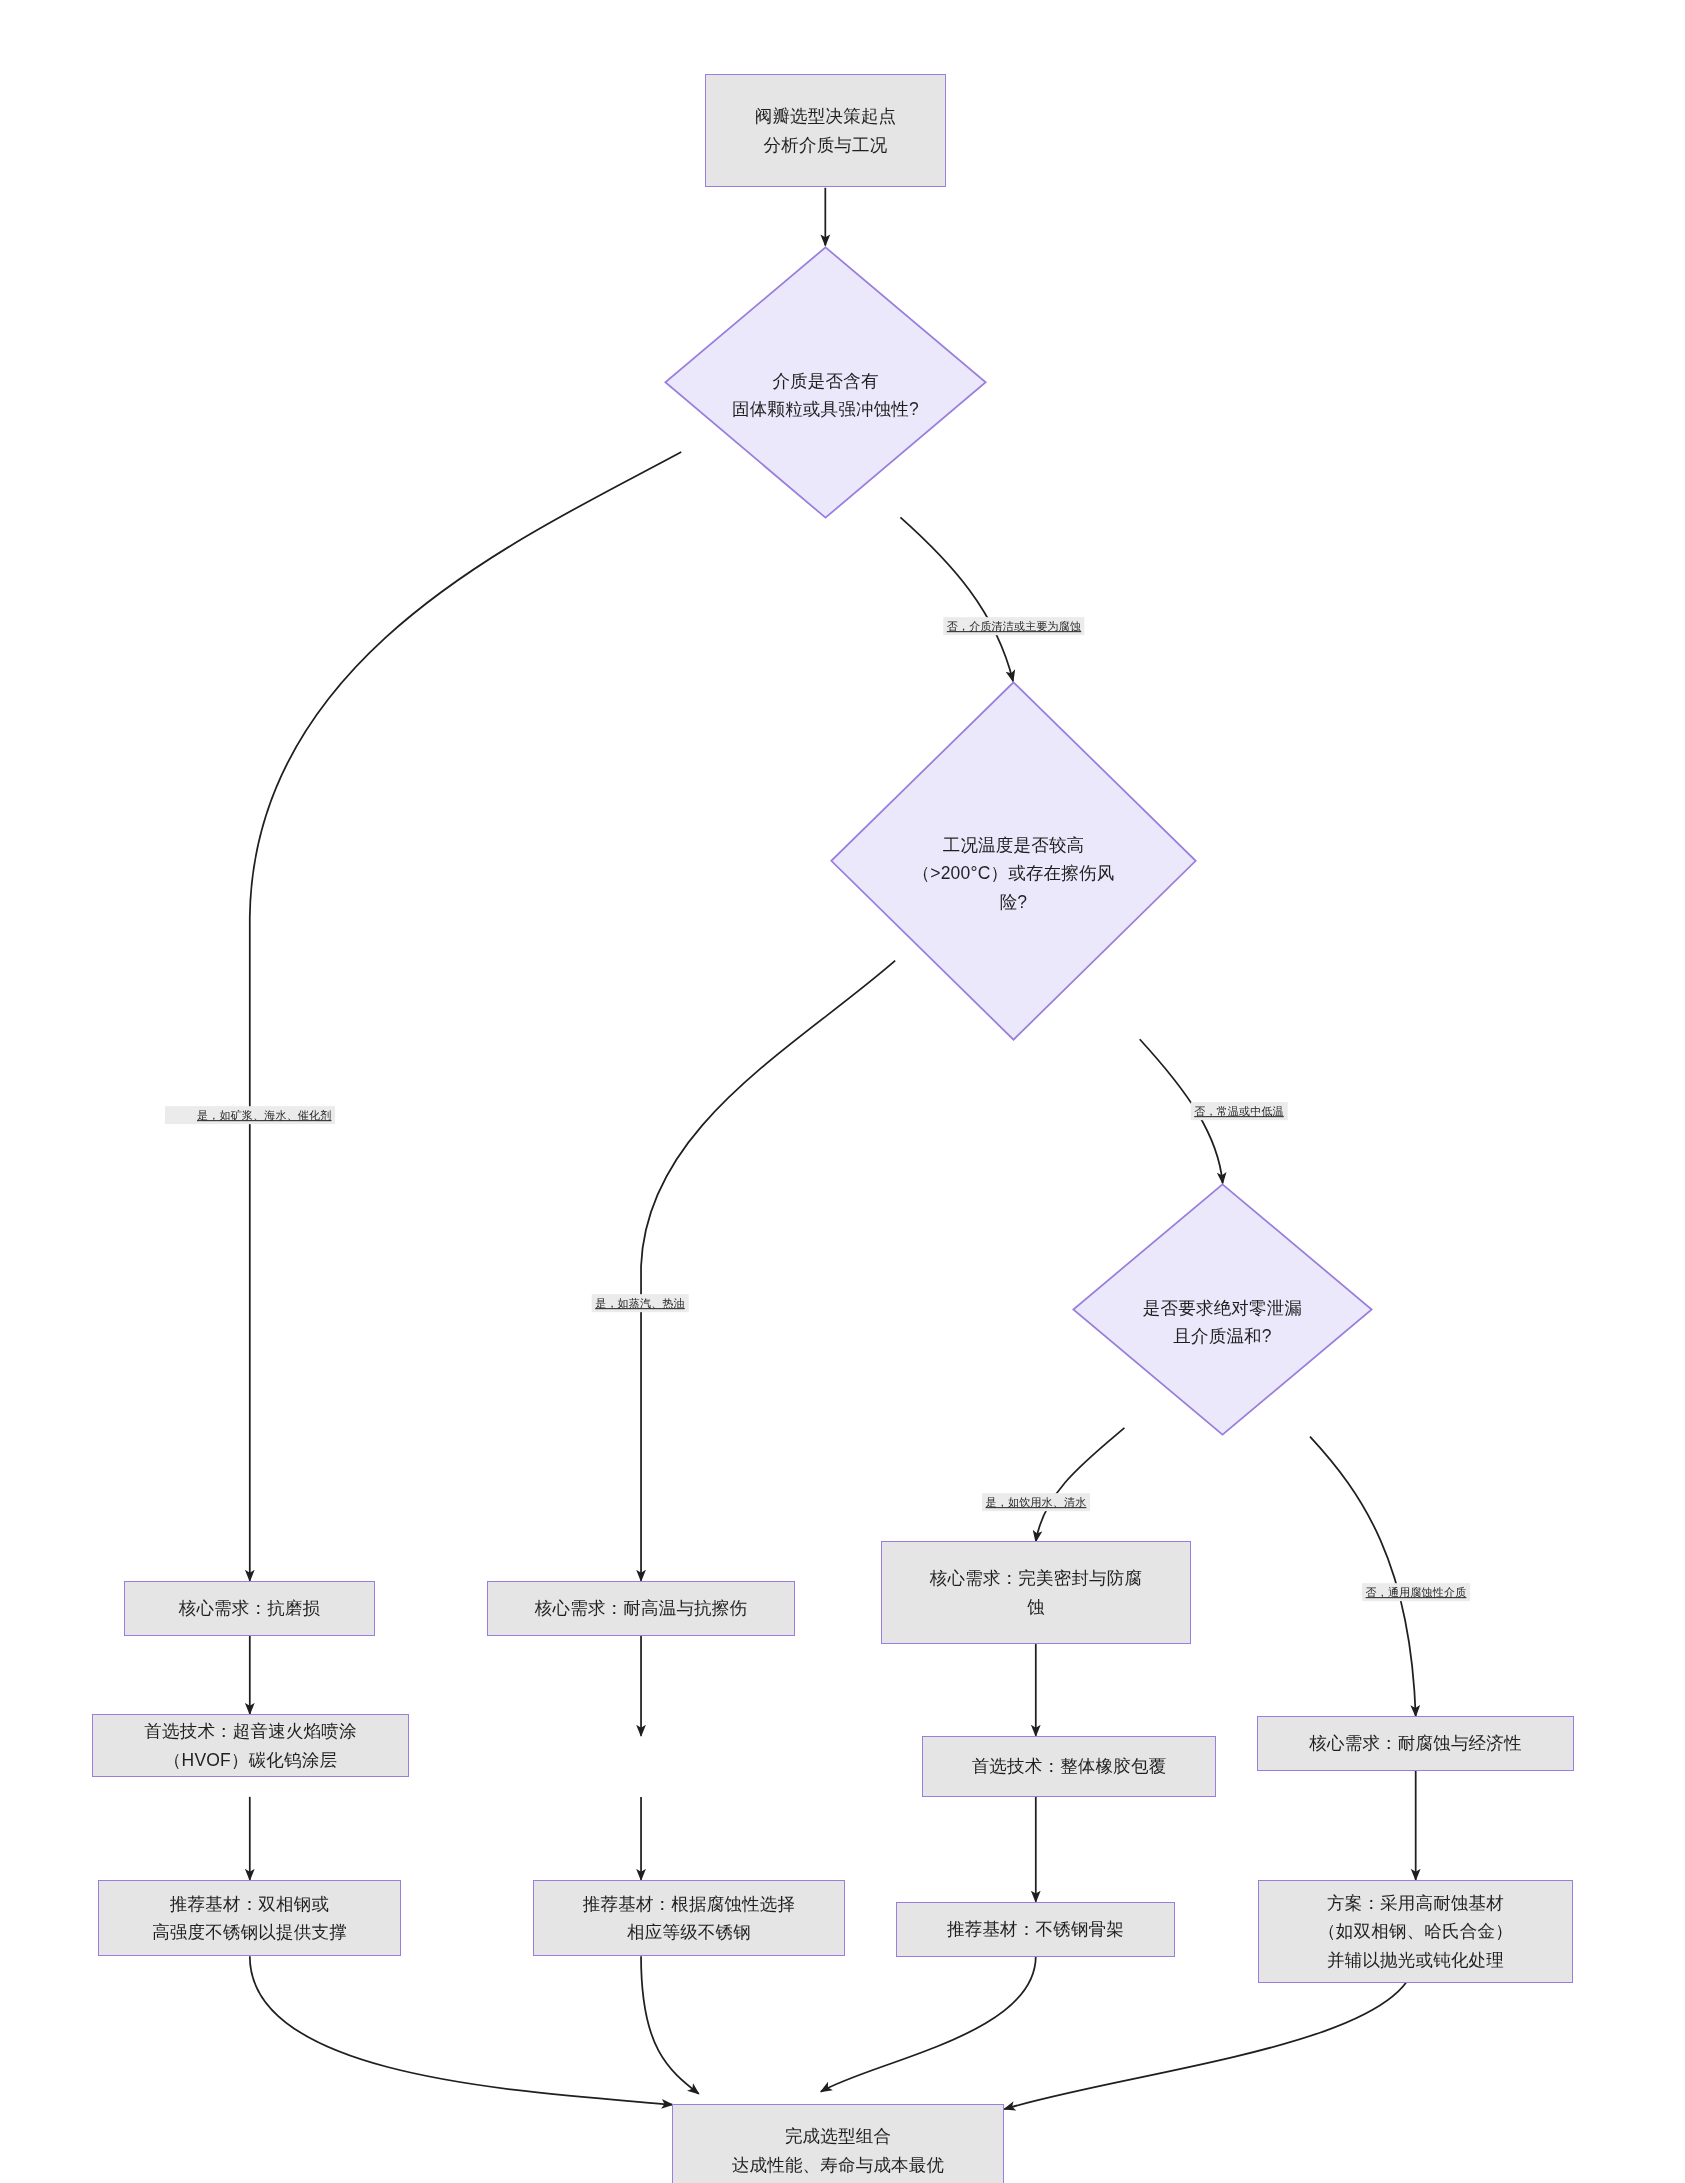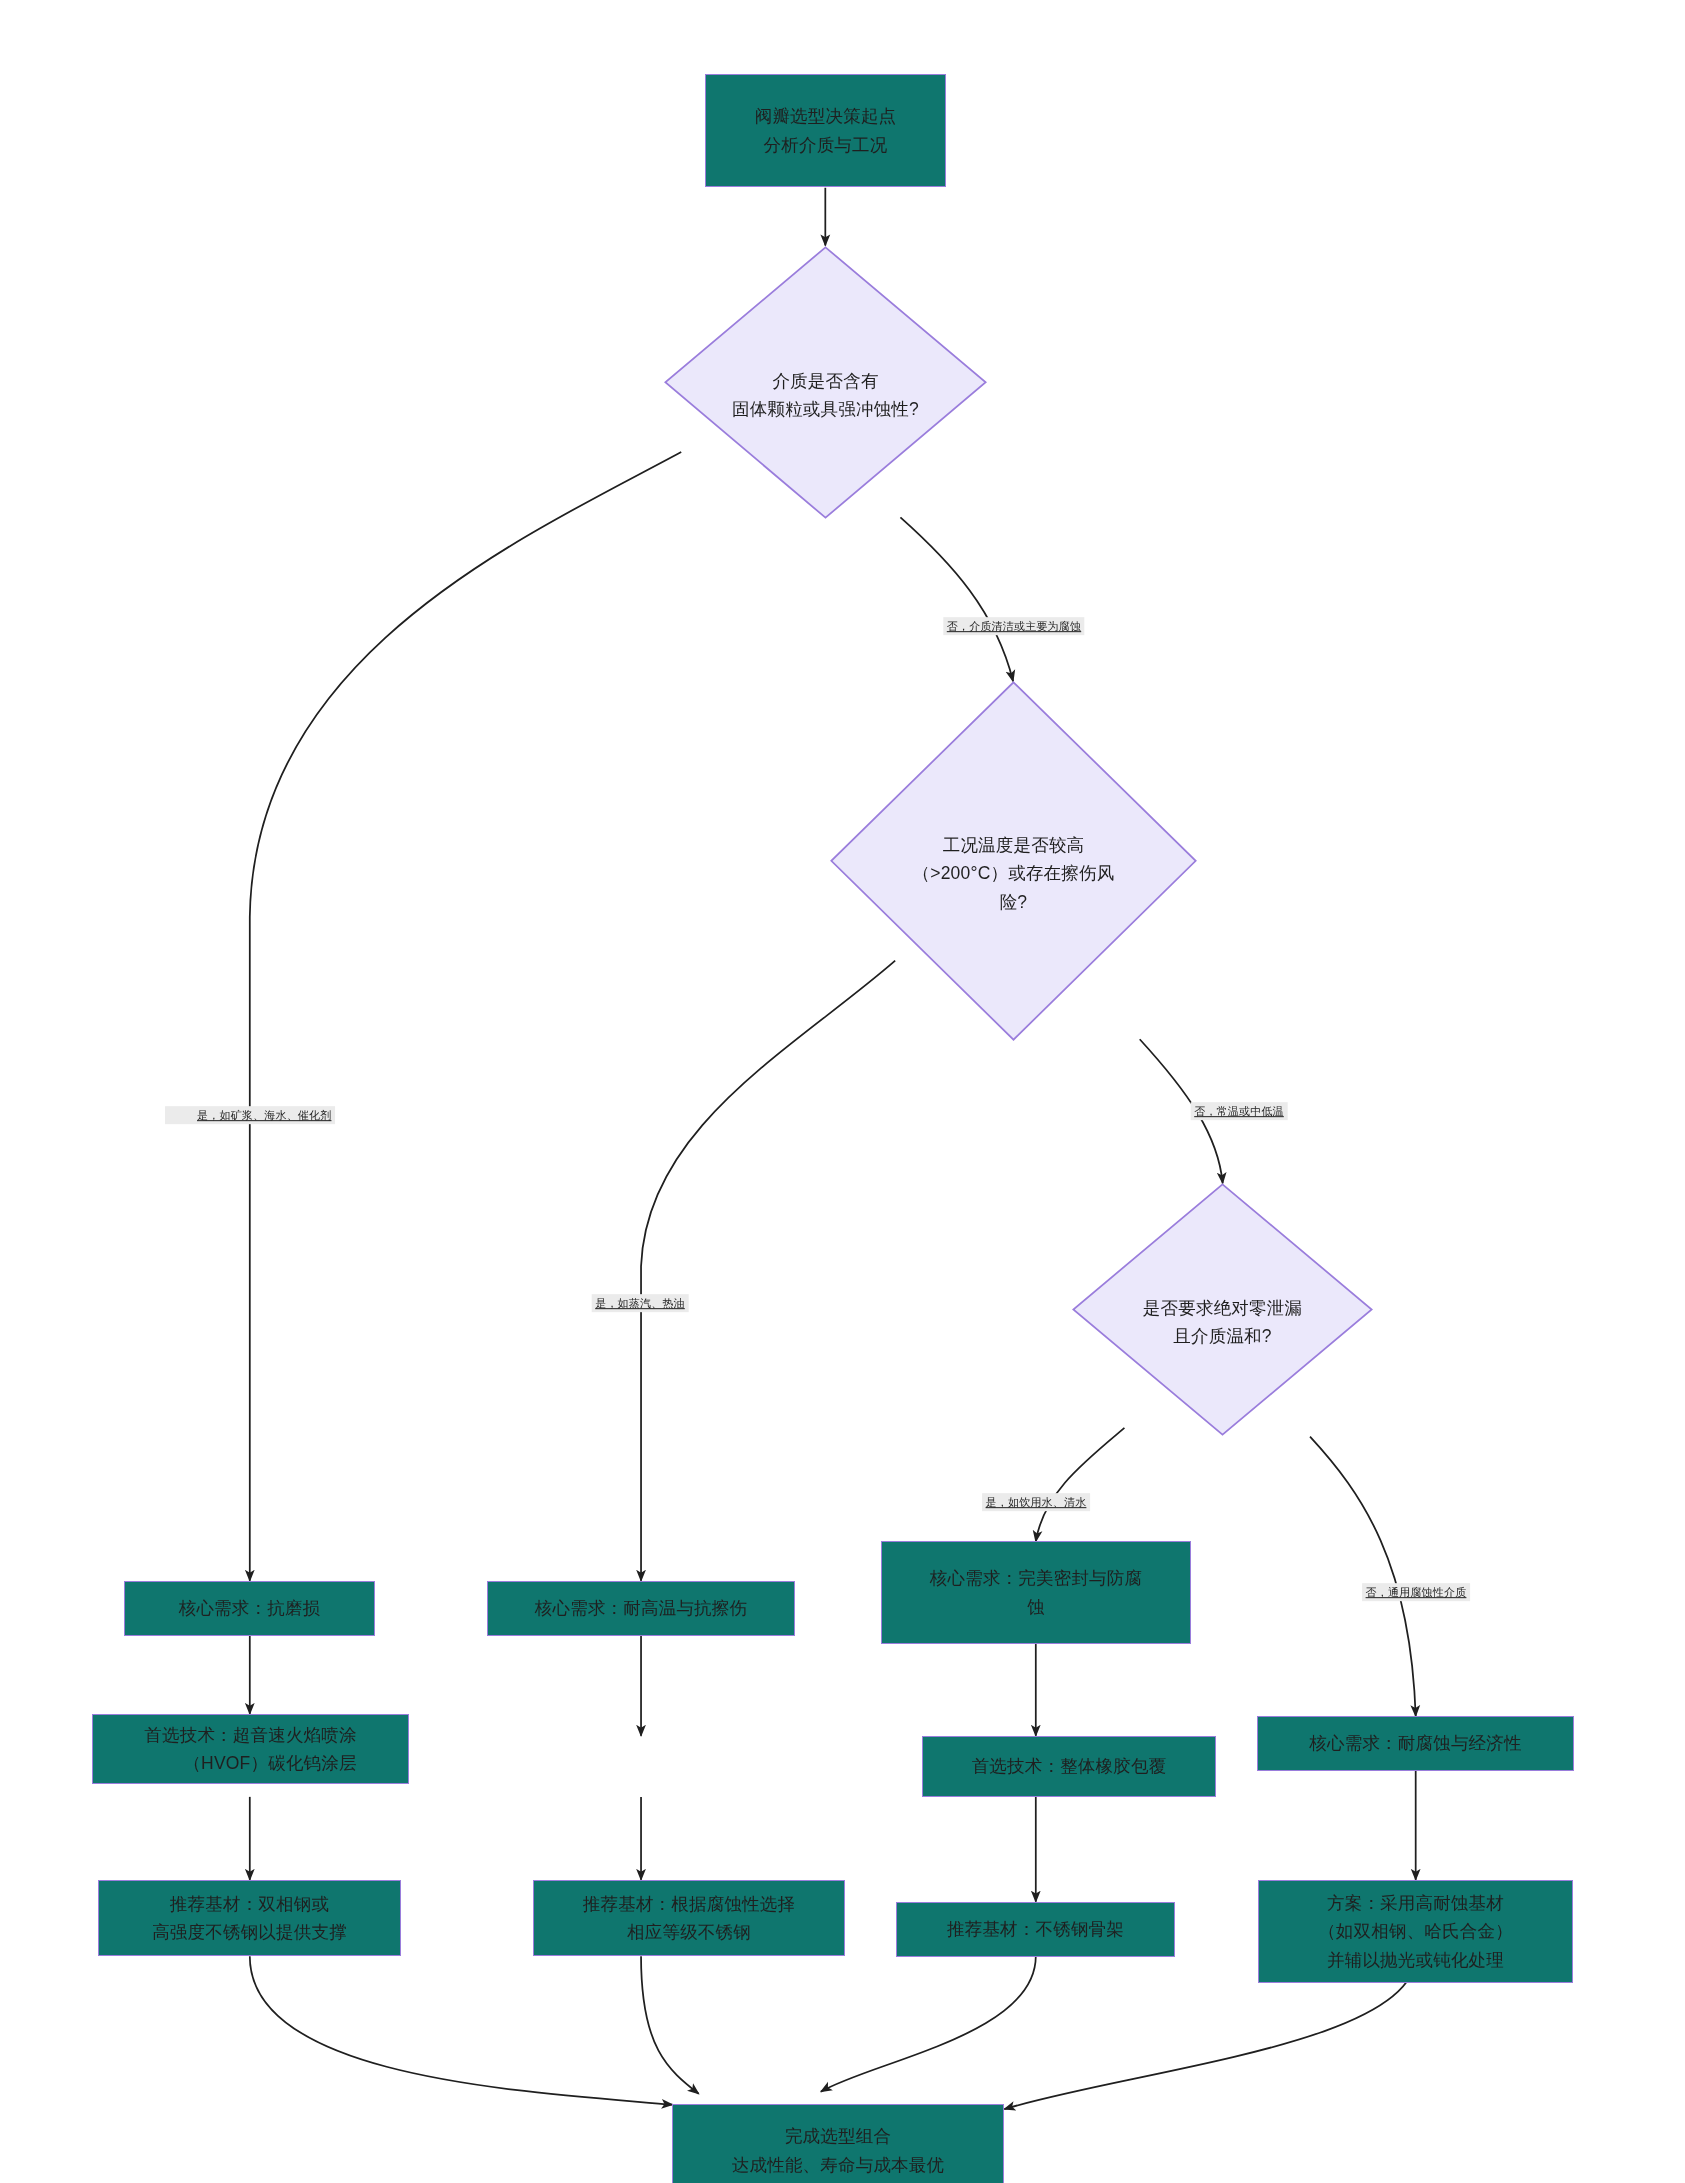--- a/index.html
+++ b/index.html
@@ -21,21 +21,21 @@
     position: absolute;
     left: 0;
     top: 0;
     width: 1686px;
     height: 2320px;
     pointer-events: none;
   }
   .node {
     position: absolute;
     box-sizing: border-box;
-    background: #0f766e;
+    background: #e5e5e5;
     border: 1.3px solid #9a7ddc;
     display: flex;
     align-items: center;
     justify-content: center;
     text-align: center;
     color: #1f1f1f;
     font-size: 17.5px;
     line-height: 1.62;
     padding: 4.4px 6.1px;
     white-space: pre-line;
@@ -164,21 +164,21 @@
 
   <div class="node" style="left:881px; top:1541px; width:310px; height:103px;">
     <span>核心需求：完美密封与防腐
 蚀</span>
   </div>
 
   <div class="node" style="left:1257px; top:1716px; width:317px; height:55px;">
     <span>核心需求：耐腐蚀与经济性</span>
   </div>
 
-  <div class="node" style="left:92px; top:1714px; width:317px; height:70px;text-align:right;">
+  <div class="node" style="left:92px; top:1714px; width:317px; height:63px;">
     <span>首选技术：超音速火焰喷涂
 （HVOF）碳化钨涂层</span>
   </div>
 
 
   <div class="node" style="left:922px; top:1736px; width:294px; height:61px;">
     <span>首选技术：整体橡胶包覆</span>
   </div>
 
   <div class="node" style="left:98px; top:1880px; width:303px; height:76px;">

